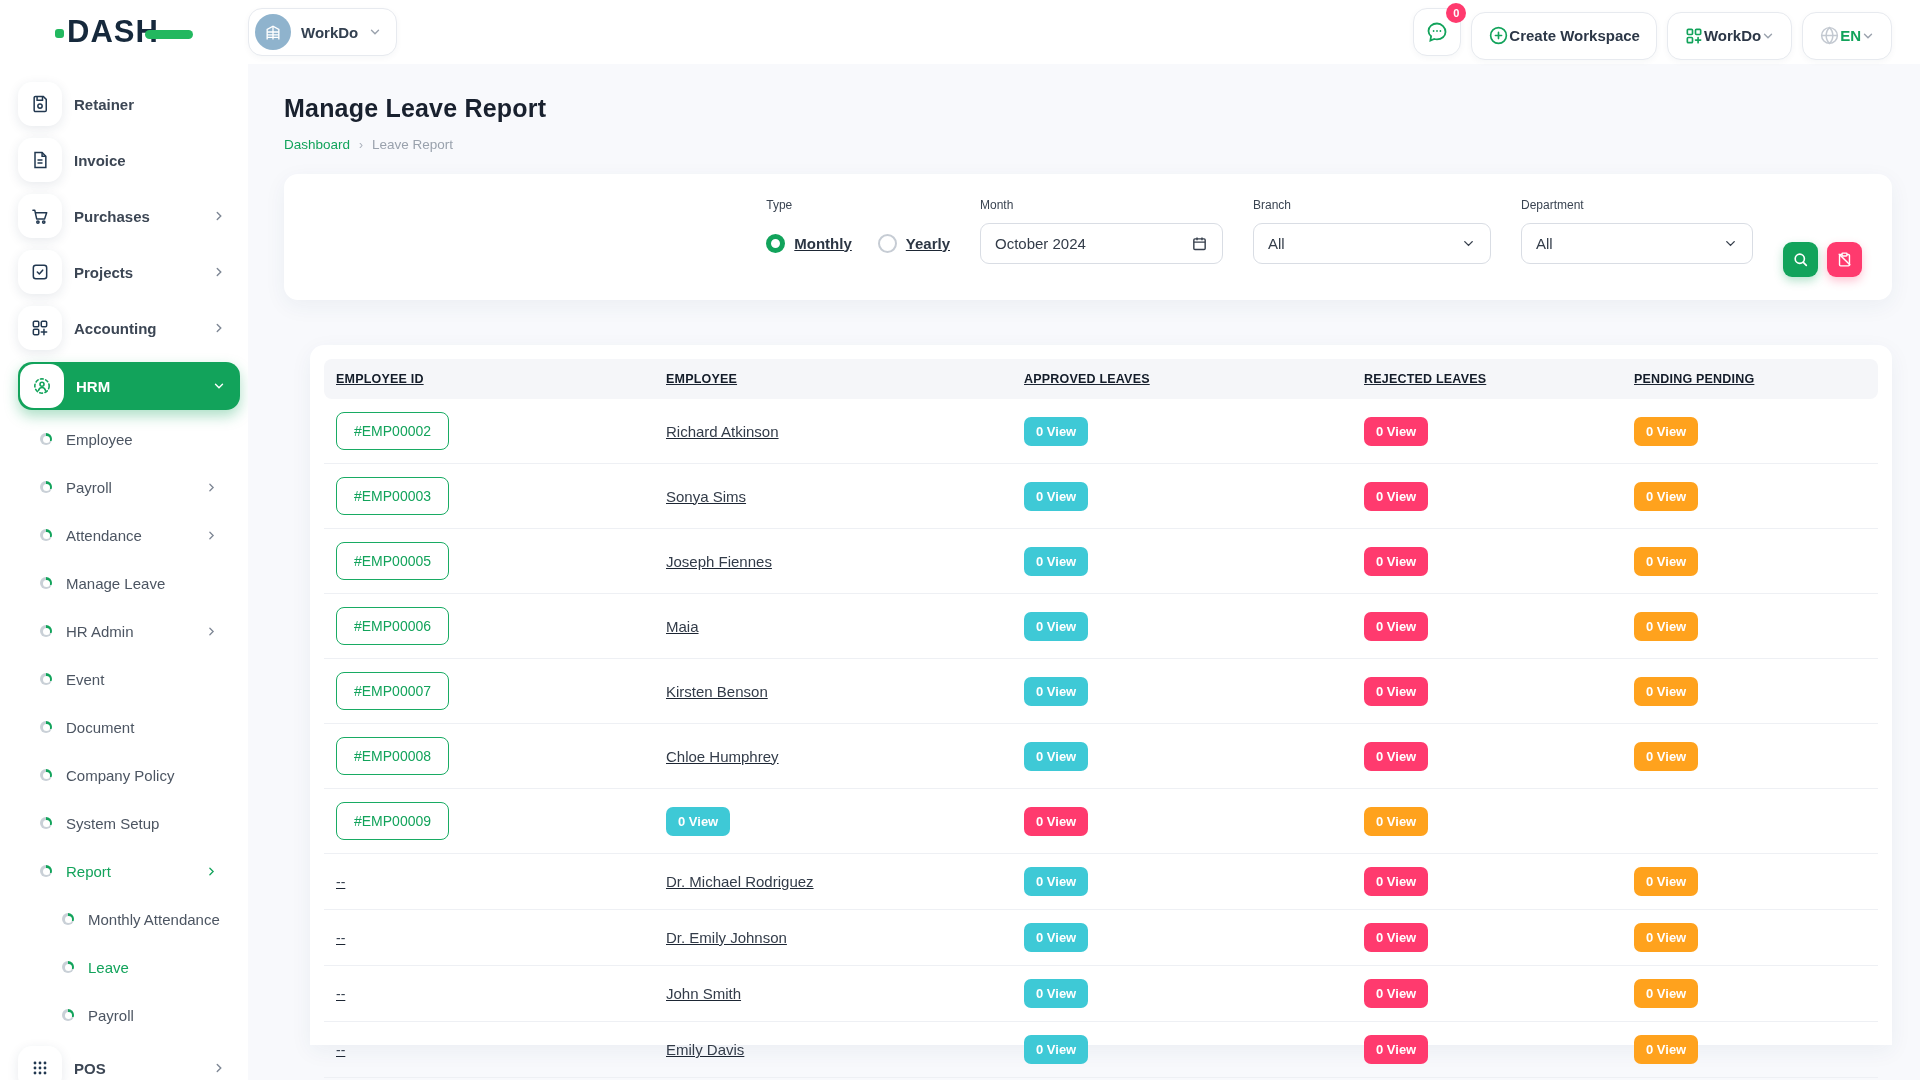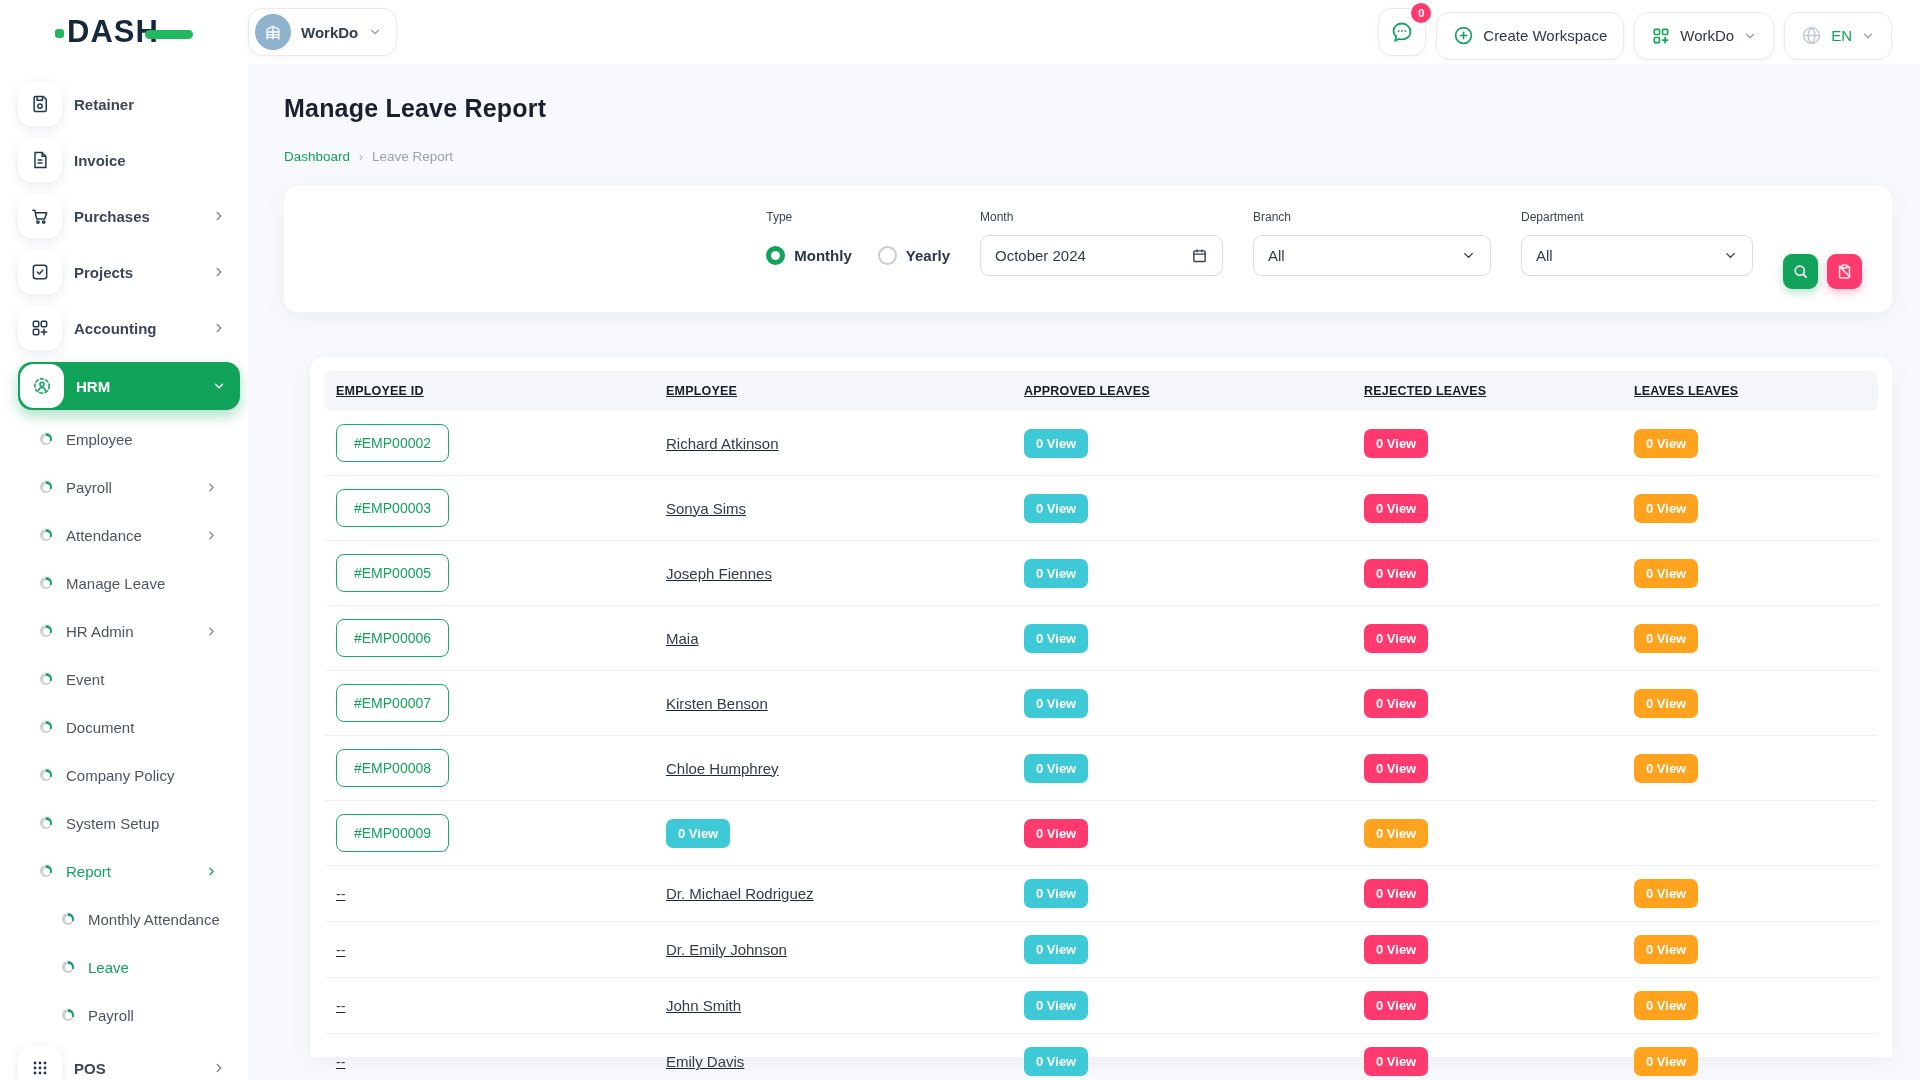--- a/index.html
+++ b/index.html
@@ -23,21 +23,21 @@
   .logo{width:248px;display:flex;align-items:center;justify-content:center;gap:0;}
   .logo-dot{width:9px;height:9px;border-radius:3px;background:#22b85f;margin-right:3px;margin-top:2px;}
   .logo-text{font-size:31px;font-weight:900;letter-spacing:1px;color:var(--navy);}
   .logo-bar{width:48px;height:9px;border-radius:5px;background:#22b85f;margin-left:-14px;margin-top:4px;}
   .ws-pill{display:flex;align-items:center;gap:10px;background:#fff;border:1px solid var(--border);border-radius:14px;padding:5px 14px 5px 6px;height:48px;cursor:pointer;box-shadow:0 2px 6px rgba(30,50,80,.04);}
   .ws-avatar{width:36px;height:36px;border-radius:50%;background:#8fb3cd;display:flex;align-items:center;justify-content:center;}
   .ws-label{font-size:15px;font-weight:600;color:#334050;}
   .topbar-right{margin-left:auto;display:flex;align-items:center;gap:10px;padding-right:28px;}
   .icon-btn{position:relative;width:48px;height:48px;background:#fff;border:1px solid var(--border);border-radius:14px;display:flex;align-items:center;justify-content:center;cursor:pointer;box-shadow:0 2px 6px rgba(30,50,80,.04);}
   .notif-badge{position:absolute;top:-6px;right:-6px;min-width:20px;height:20px;border-radius:10px;background:var(--pink);color:#fff;font-size:11px;font-weight:700;display:flex;align-items:center;justify-content:center;padding:0 5px;}
-  .top-pill{display:flex;align-items:center;gap:9px;background:#fff;border:1px solid var(--border);border-radius:14px;height:48px;padding:0 16px;cursor:pointer;font-size:15px;font-weight:400;color:#2c3747;box-shadow:0 2px 6px rgba(30,50,80,.04);margin-top:7px;}
+  .top-pill{display:flex;align-items:center;background:#fff;border:1px solid var(--border);border-radius:14px;height:48px;padding:0 16px;cursor:pointer;font-size:15px;font-weight:700;color:#2c3747;box-shadow:0 2px 6px rgba(30,50,80,.04);margin-top:7px;}
   .top-pill .lang{color:var(--green);}
   .chev{color:#9aa2ad;display:flex;}
 
   
   .sidebar{position:absolute;top:64px;left:0;bottom:0;width:248px;background:#fff;padding:18px 8px 0 18px;overflow:hidden;}
   .nav{list-style:none;}
   .nav-item{display:flex;align-items:center;gap:12px;height:44px;margin-bottom:12px;cursor:pointer;border-radius:14px;}
   .nav-icon{width:44px;height:44px;border-radius:14px;background:#fff;box-shadow:0 3px 12px rgba(25,45,75,.10);display:flex;align-items:center;justify-content:center;color:#223850;flex:0 0 44px;}
   .nav-label{font-size:15px;font-weight:600;color:var(--label);}
   .nav-caret{margin-left:auto;margin-right:14px;color:#7d8694;display:flex;}
@@ -50,29 +50,29 @@
   .sub-item.lvl2{padding-left:44px;}
   .sub-item.green .nav-label{color:var(--green);}
   .sub-item .nav-caret{margin-right:22px;}
   .sub-item.green .nav-caret{color:var(--green);}
   .bullet{width:12px;height:12px;border-radius:50%;background:conic-gradient(var(--green) 0deg 110deg,#c9d0d7 110deg 360deg);position:relative;flex:0 0 12px;}
   .bullet::before{content:"";position:absolute;inset:2.5px;background:#fff;border-radius:50%;}
 
   
   .main{position:absolute;top:64px;left:248px;right:0;bottom:0;background:var(--pagebg);padding:30px 28px 0 36px;overflow:hidden;}
   .page-title{font-size:25px;font-weight:700;color:#19212e;letter-spacing:.2px;}
-  .breadcrumb{display:flex;align-items:center;gap:9px;margin-top:26px;font-size:13.5px;}
+  .breadcrumb{display:flex;align-items:center;gap:9px;margin-top:14px;font-size:13.5px;}
   .breadcrumb .bc-link{color:var(--green);cursor:pointer;}
   .breadcrumb .bc-sep{color:#aab1bb;font-size:12px;}
   .breadcrumb .bc-current{color:#9aa2ad;}
 
   
   .filter-card{margin-top:22px;background:#fff;border-radius:14px;box-shadow:0 6px 22px rgba(40,60,95,.06);height:126px;display:flex;align-items:flex-start;justify-content:flex-end;gap:30px;padding:24px 30px 0 30px;}
   .f-label{font-size:12px;color:#3a4452;margin-bottom:11px;display:block;}
-  .radio-row{display:flex;gap:26px;height:40px;}
+  .radio-row{display:flex;gap:26px;height:40px;text-decoration:underline;}
   .radio{display:flex;align-items:center;gap:9px;cursor:pointer;}
   .radio-dot{width:19px;height:19px;border-radius:50%;border:2px solid #c6ccd4;background:#fff;}
   .radio.checked .radio-dot{border:5.5px solid var(--green);}
   .radio-label{font-size:15px;font-weight:700;color:#2c3644;}
   .field{display:flex;flex-direction:column;}
   .control{height:41px;border:1px solid #d9dde4;border-radius:9px;background:#fff;display:flex;align-items:center;padding:0 14px;font-size:15px;color:#333c49;cursor:pointer;justify-content:space-between;}
   .control .ctrl-icon{margin-left:auto;display:flex;color:#363f4c;}
   .w-month{width:243px;}
   .w-branch{width:238px;}
   .w-dept{width:232px;}
@@ -426,21 +426,21 @@
       </button>
     </div>
   </section>
 
   <section class="table-card">
     <div class="thead">
       <span class="th">EMPLOYEE ID</span>
       <span class="th">EMPLOYEE</span>
       <span class="th">APPROVED LEAVES</span>
       <span class="th">REJECTED LEAVES</span>
-      <span class="th">LEAVES LEAVES</span>
+      <span class="th">PENDING PENDING</span>
     </div>
 
     <div class="trow">
       <span class="td"><button class="emp-id-btn">#EMP00002</button></span>
       <span class="td">Richard Atkinson</span>
       <span class="td"><span class="view-badge approved">0 View</span></span>
       <span class="td"><span class="view-badge rejected">0 View</span></span>
       <span class="td"><span class="view-badge pending">0 View</span></span>
     </div>
     <div class="trow">

